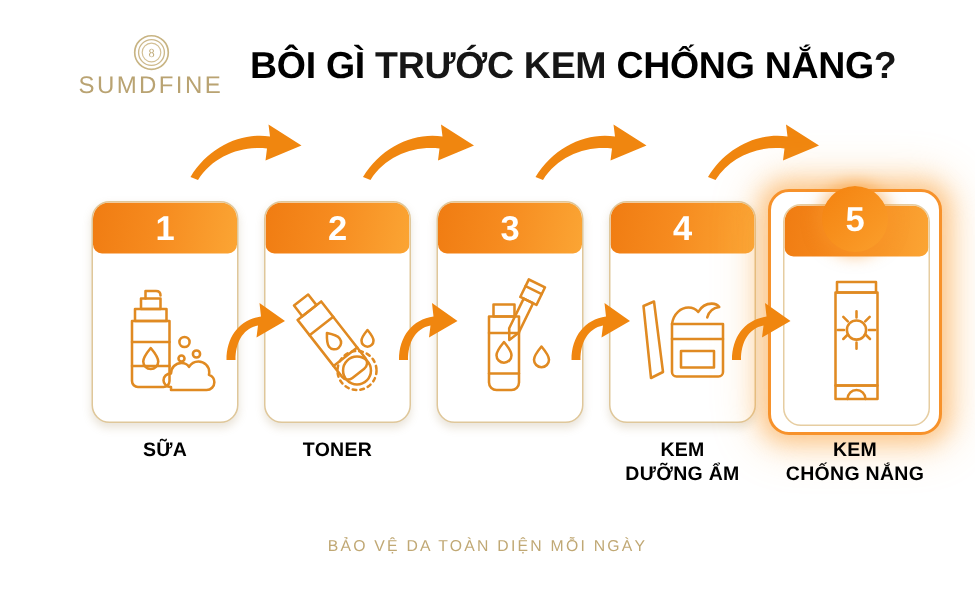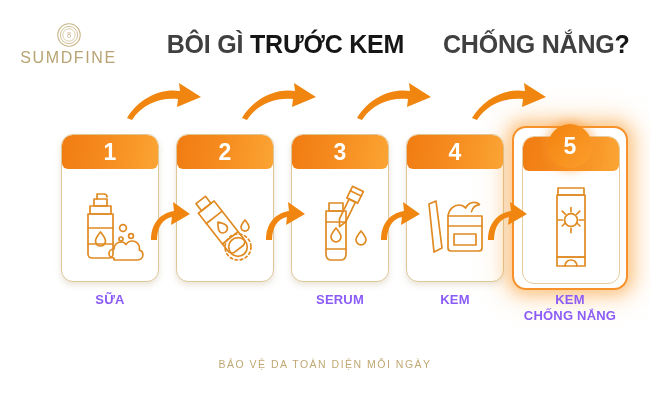--- a/index.html
+++ b/index.html
@@ -23,21 +23,21 @@
   .logo-mark{ width:26px; height:26px; }
   .logo-word{
     font-size:16px; letter-spacing:1.6px; color:#b9a372;
     font-family:"Liberation Sans", sans-serif; font-weight:400;
     margin-top:1px;
   }
   .title{
     font-size:25px; font-weight:bold; letter-spacing:-0.2px;
     white-space:nowrap;
   }
-  .t-orange{ color:#404040;margin-left:32px; }
+  .t-orange{ color:#000000; }
   .t-dark{ color:#161616;text-align:center; }
 
   
   .top-arrows{ position:absolute; left:0; top:82px; width:650px; height:44px; }
   .top-arrow{ position:absolute; width:78px; height:40px; }
 
   
   .cards{
     position:absolute; left:0; top:126px; width:650px; height:160px;
   }
@@ -87,21 +87,21 @@
   .badge5 span{ color:#fff; font-size:23px; font-weight:bold; line-height:1; }
 
   
   .mid-arrows{ position:absolute; left:0; top:126px; width:650px; height:160px; }
   .mid-arrow{ position:absolute; width:46px; height:46px; }
 
   
   .labels{ position:absolute; left:0; top:292px; width:650px; height:46px; }
   .label{
     position:absolute; width:120px; text-align:center;
-    font-size:13px; font-weight:bold; color:#8b5cf6;
+    font-size:13px; font-weight:bold; color:#000000;
     line-height:15.5px; letter-spacing:.2px;
   }
 
   
   .footer{
     position:absolute; left:0; top:358px; width:650px;
     text-align:center;
     font-size:10.5px; letter-spacing:1.5px; color:#c0a874;
   }
 </style>
@@ -270,25 +270,26 @@
     <svg width="46" height="46" viewBox="0 0 46 46">
       <path d="M5 44 C5 28, 14 17, 28 15 L27 6 L44 18 L25 29 L26 21 C16 23, 11 32, 11 44 Z" fill="#f0860f"></path>
     </svg>
   </span>
 </div>
 
 <div class="labels">
   <div class="label" style="left:50px;">
     <div>SỮA</div>
   </div>
-  <div class="label" style="left:280px;">
-    <div>SERUM</div>
+  <div class="label" style="left:165px;">
+    <div>TONER</div>
   </div>
   <div class="label" style="left:395px;">
     <div>KEM</div>
+    <div>DƯỠNG ẨM</div>
   </div>
   <div class="label" style="left:510px;">
     <div>KEM</div>
     <div>CHỐNG NẮNG</div>
   </div>
 </div>
 
 <div class="footer">BẢO VỆ DA TOÀN DIỆN MỖI NGÀY</div>
 
 </body></html>

